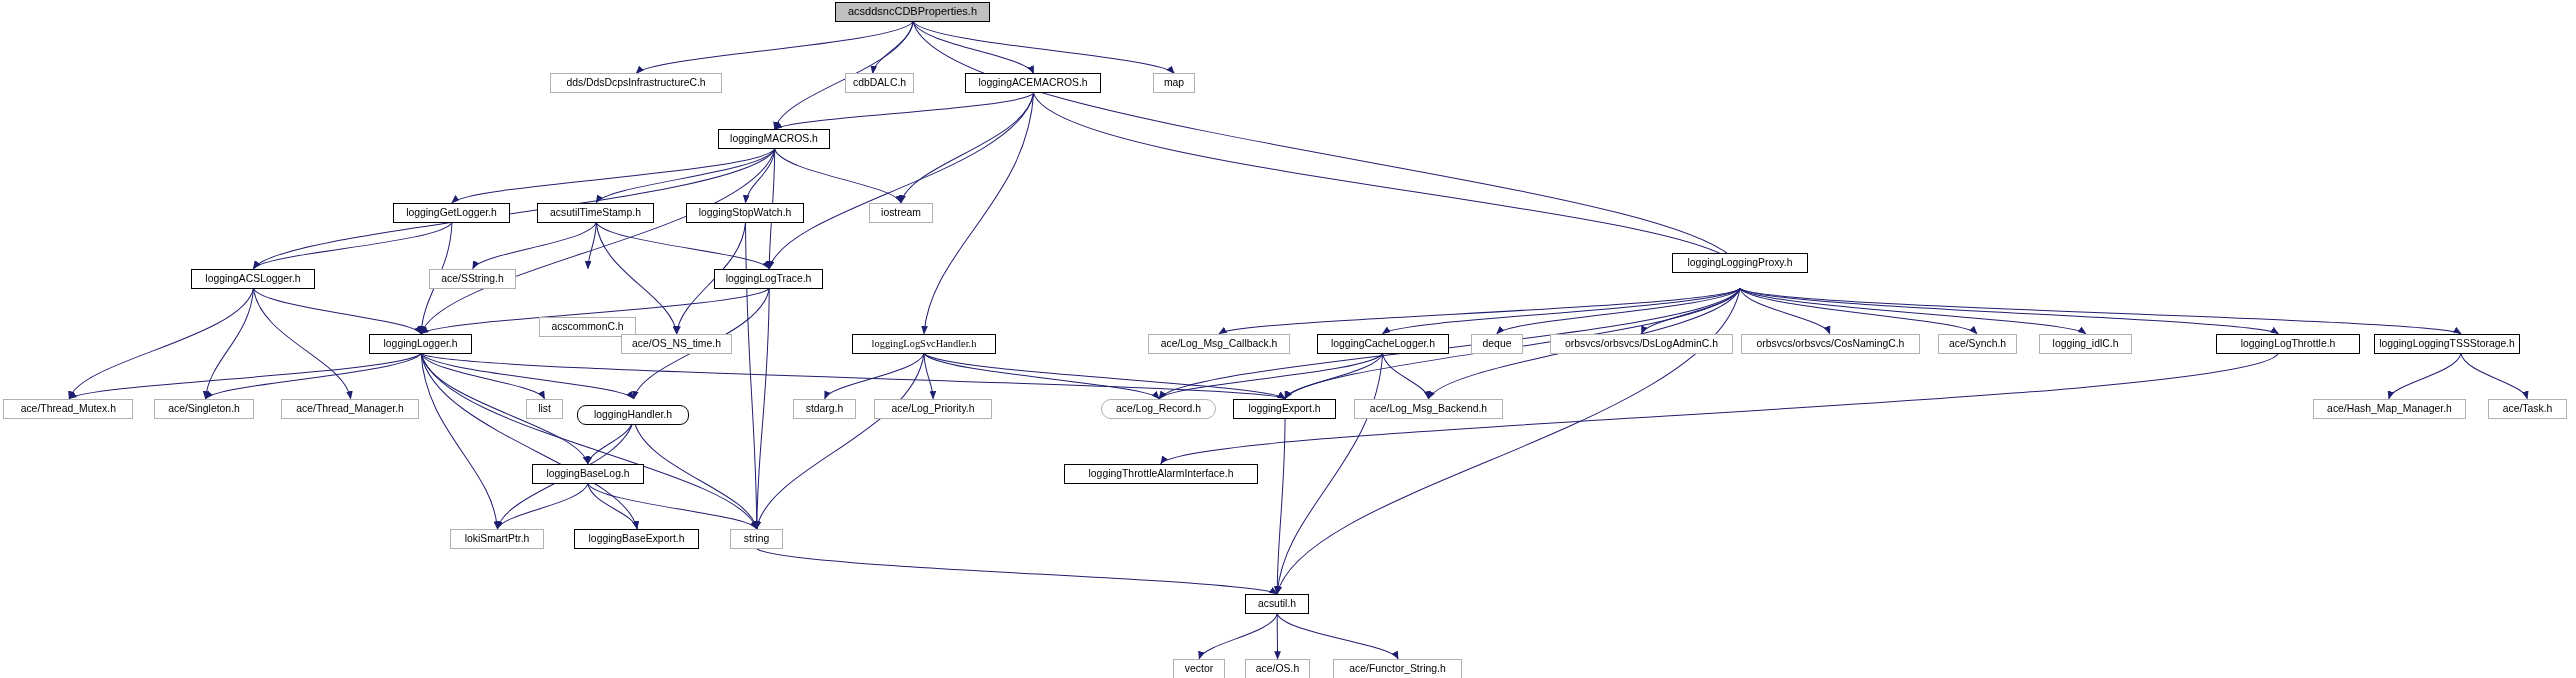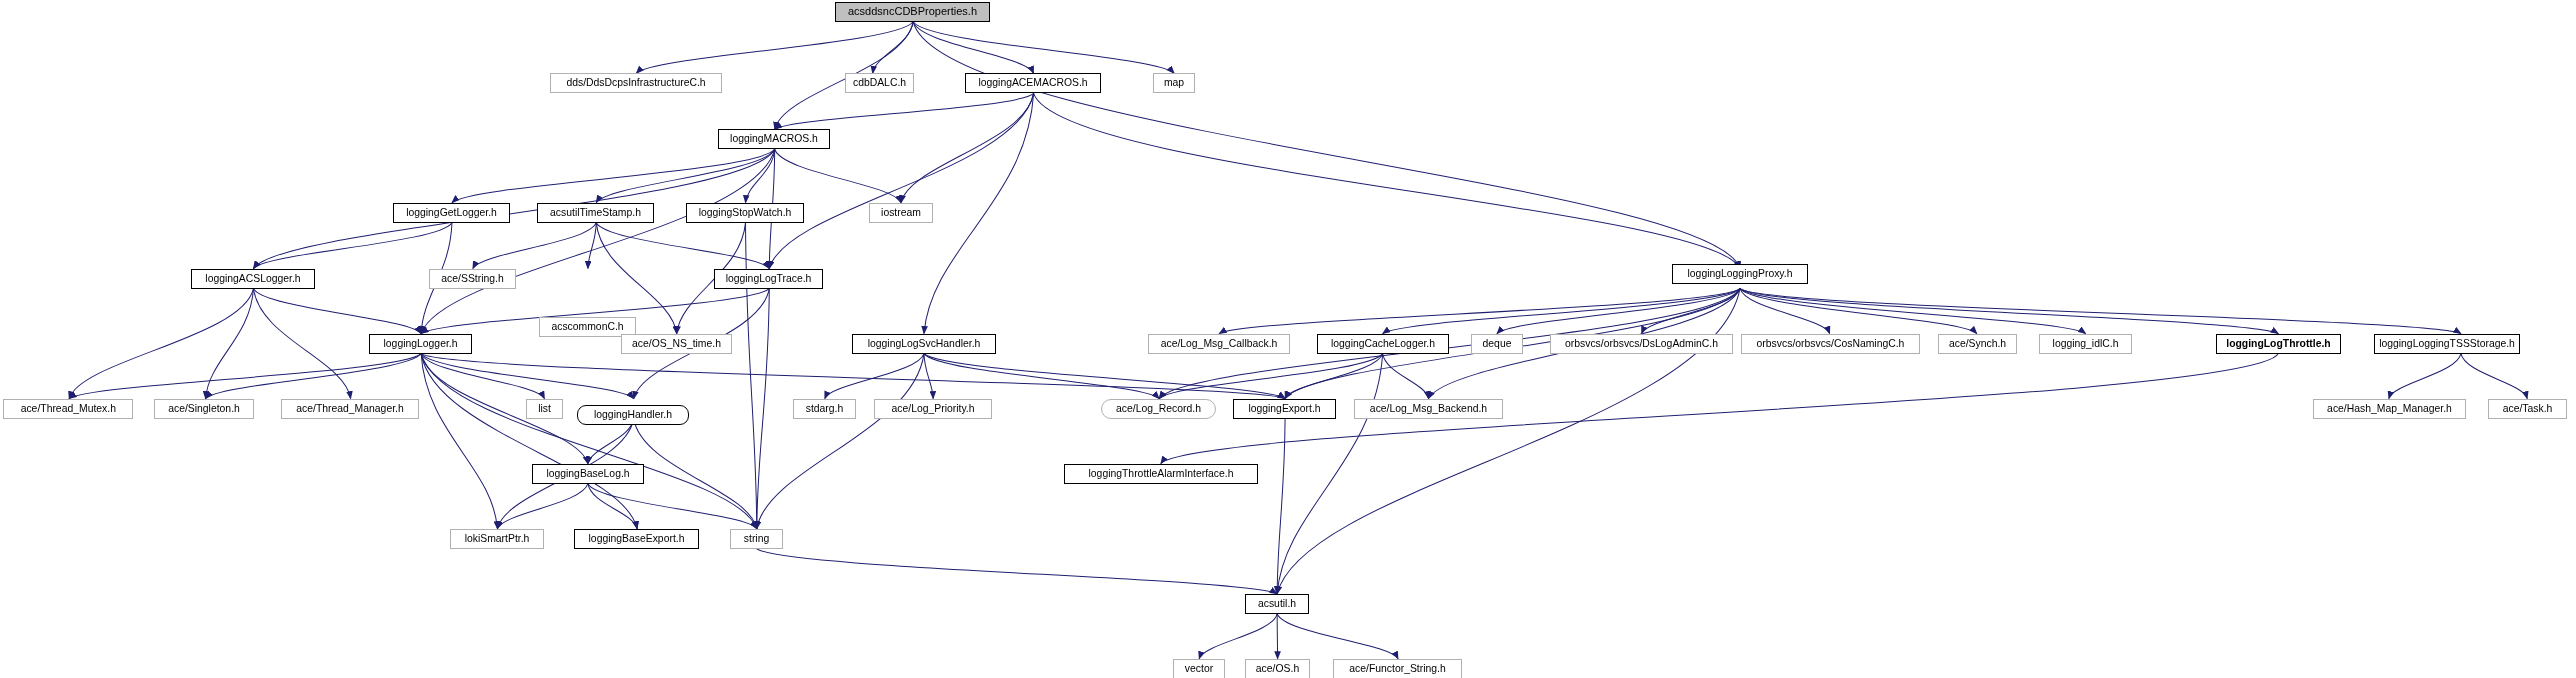--- a/index.html
+++ b/index.html
@@ -136,32 +136,32 @@
       <div class="node" style="left: 1153px; top: 73px; width: 42px;">map</div>
       <div class="node hdr" style="left: 718px; top: 129px; width: 112px;">loggingMACROS.h</div>
       <div class="node hdr" style="left: 393px; top: 203px; width: 117px;">loggingGetLogger.h</div>
       <div class="node hdr" style="left: 537px; top: 203px; width: 117px;">acsutilTimeStamp.h</div>
       <div class="node hdr" style="left: 686px; top: 203px; width: 118px;">loggingStopWatch.h</div>
       <div class="node" style="left: 869px; top: 203px; width: 64px;">iostream</div>
       <div class="node hdr" style="left: 191px; top: 269px; width: 124px;">loggingACSLogger.h</div>
       <div class="node" style="left: 429px; top: 269px; width: 87px;">ace/SString.h</div>
       <div class="node" style="left: 539px; top: 269px; width: 97px; margin-top: 48px;">acscommonC.h</div>
       <div class="node hdr" style="left: 714px; top: 269px; width: 109px; text-align: center;">loggingLogTrace.h</div>
-      <div class="node hdr" style="left: 1672px; top: 264px; width: 136px;">loggingLoggingProxy.h</div>
+      <div class="node hdr" style="left: 1672px; top: 253px; width: 136px;">loggingLoggingProxy.h</div>
       <div class="node hdr" style="left: 369px; top: 334px; width: 103px;">loggingLogger.h</div>
       <div class="node" style="left: 621px; top: 334px; width: 111px;">ace/OS_NS_time.h</div>
-      <div class="node hdr" style="left: 852px; top: 334px; width: 144px;">loggingLogSvcHandler.h</div>
+      <div class="node hdr" style="left: 852px; top: 334px; width: 144px; font-family: Liberation Serif, serif;">loggingLogSvcHandler.h</div>
       <div class="node" style="left: 1148px; top: 334px; width: 142px;">ace/Log_Msg_Callback.h</div>
       <div class="node hdr" style="left: 1317px; top: 334px; width: 132px;">loggingCacheLogger.h</div>
       <div class="node" style="left: 1471px; top: 334px; width: 52px;">deque</div>
       <div class="node" style="left: 1550px; top: 334px; width: 183px;">orbsvcs/orbsvcs/DsLogAdminC.h</div>
       <div class="node" style="left: 1741px; top: 334px; width: 179px;">orbsvcs/orbsvcs/CosNamingC.h</div>
       <div class="node" style="left: 1938px; top: 334px; width: 79px;">ace/Synch.h</div>
       <div class="node" style="left: 2039px; top: 334px; width: 93px;">logging_idlC.h</div>
-      <div class="node hdr" style="left: 2216px; top: 334px; width: 125px; font-weight: bold;">loggingLogThrottle.h</div>
+      <div class="node hdr" style="left: 2216px; top: 334px; width: 144px;">loggingLogThrottle.h</div>
       <div class="node hdr" style="left: 2374px; top: 334px; width: 146px;">loggingLoggingTSSStorage.h</div>
       <div class="node" style="left: 3.3px; top: 399px; width: 130px;">ace/Thread_Mutex.h</div>
       <div class="node" style="left: 154px; top: 399px; width: 100px;">ace/Singleton.h</div>
       <div class="node" style="left: 281px; top: 399px; width: 138px;">ace/Thread_Manager.h</div>
       <div class="node" style="left: 526px; top: 399px; width: 37px;">list</div>
       <div class="node hdr" style="left: 577px; top: 405px; width: 112px; border-radius: 9px;">loggingHandler.h</div>
       <div class="node" style="left: 793px; top: 399px; width: 63px;">stdarg.h</div>
       <div class="node" style="left: 874px; top: 399px; width: 118px;">ace/Log_Priority.h</div>
       <div class="node" style="left: 1101px; top: 399px; width: 115px; border-radius: 10px;">ace/Log_Record.h</div>
       <div class="node hdr" style="left: 1233px; top: 399px; width: 103px;">loggingExport.h</div>

